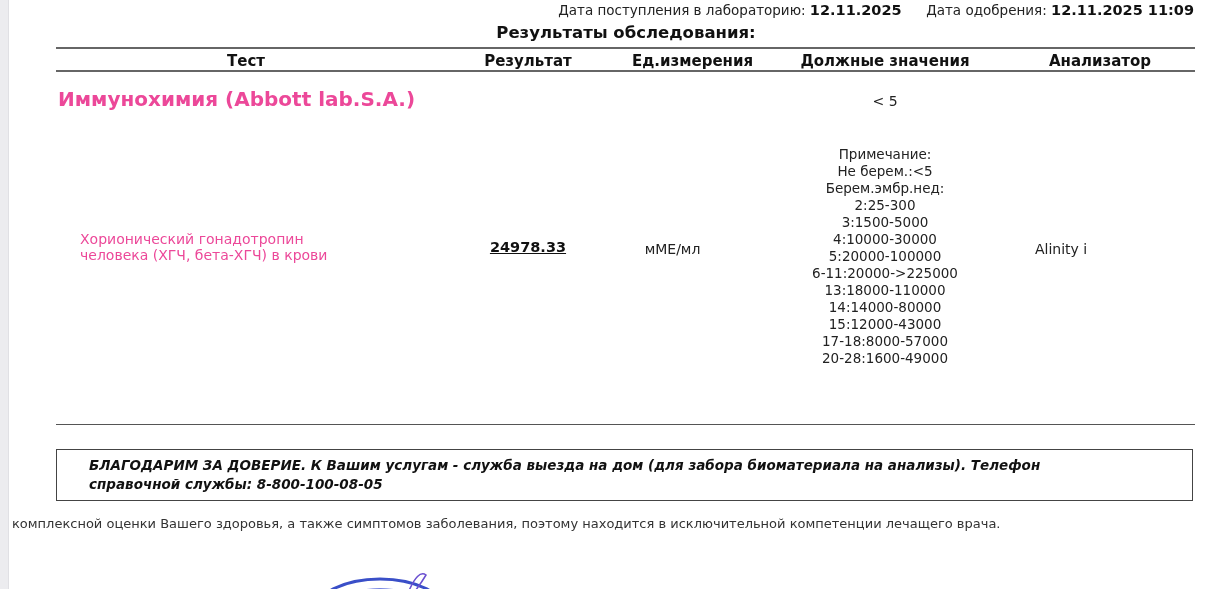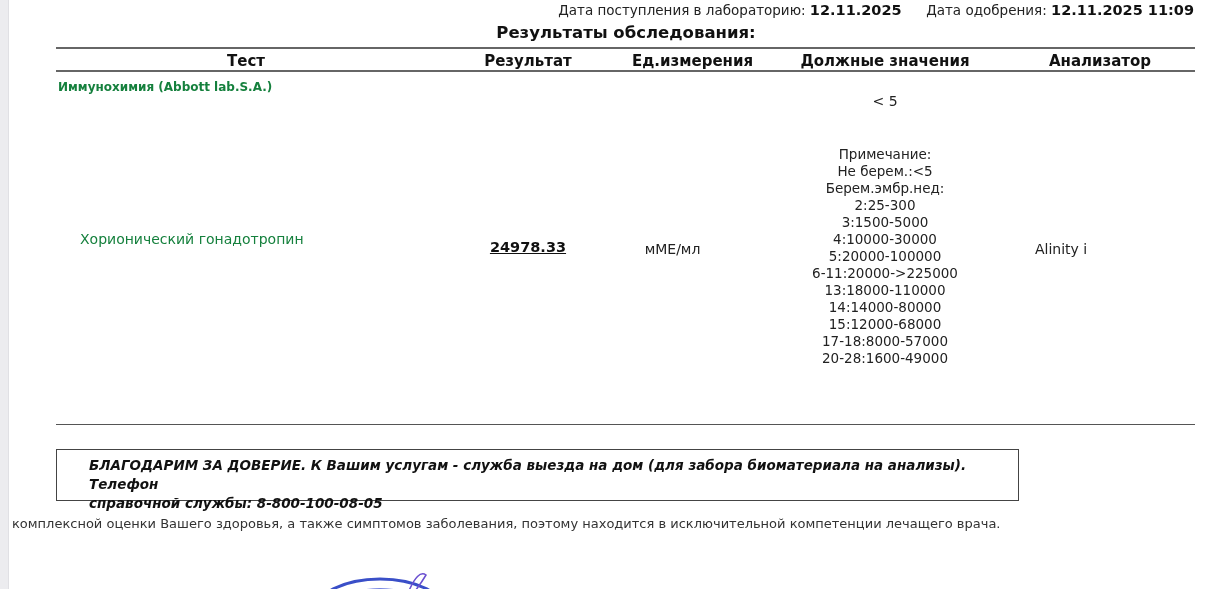--- a/index.html
+++ b/index.html
@@ -40,54 +40,54 @@
     position: absolute; top: 52px; font-size: 15px; font-weight: bold;
     text-align: center; color: #111; white-space: nowrap;
   }
   .th.c1 { left: 56px; width: 380px; }
   .th.c2 { left: 436px; width: 184px; }
   .th.c3 { left: 620px; width: 145px; }
   .th.c4 { left: 765px; width: 240px; }
   .th.c5 { left: 1005px; width: 190px; }
 
   .group {
-    position: absolute; left: 58px; top: 80px;
-    font-size: 12px; font-weight: bold; color: #15803d; white-space: nowrap;
+    position: absolute; left: 58px; top: 87px;
+    font-size: 20px; font-weight: bold; color: #ec4899; white-space: nowrap;
   }
 
   .norm-top {
     position: absolute; left: 765px; width: 240px; top: 93px;
     text-align: center; font-size: 14px; color: #222;
   }
 
   .norm-lines {
     position: absolute; left: 765px; width: 240px; top: 146px;
     text-align: center; font-size: 13.5px; line-height: 17px; color: #222;
   }
   .norm-lines div { white-space: nowrap; }
 
   .test-name {
     position: absolute; left: 80px; top: 231px; width: 320px;
-    font-size: 14px; line-height: 16px; color: #15803d;
+    font-size: 14px; line-height: 16px; color: #ec4899;
   }
   .result-val {
     position: absolute; left: 436px; width: 184px; top: 239px; text-align: center;
     font-size: 14.5px; font-weight: bold; text-decoration: underline; color: #111;
   }
   .unit {
     position: absolute; left: 580px; width: 185px; top: 241px; text-align: center;
     font-size: 14px; color: #222;
   }
   .analyzer {
     position: absolute; left: 1035px; top: 241px;
     font-size: 14px; color: #222;
   }
 
   .notice-box {
-    position: absolute; left: 56px; top: 449px; width: 963px; height: 52px;
+    position: absolute; left: 56px; top: 449px; width: 1137px; height: 52px;
     border: 1.5px solid #444; box-sizing: border-box;
     padding: 6px 0 0 32px;
     font-size: 13.5px; font-weight: bold; font-style: italic; line-height: 19px; color: #111;
   }
 
   .disclaimer {
     position: absolute; left: 12px; top: 514px; width: 1190px;
     font-size: 13px; line-height: 19.5px; color: #333;
   }
 
@@ -128,27 +128,28 @@
       <div>Примечание:</div>
       <div>Не берем.:&lt;5</div>
       <div>Берем.эмбр.нед:</div>
       <div>2:25-300</div>
       <div>3:1500-5000</div>
       <div>4:10000-30000</div>
       <div>5:20000-100000</div>
       <div>6-11:20000-&gt;225000</div>
       <div>13:18000-110000</div>
       <div>14:14000-80000</div>
-      <div>15:12000-68000</div>
+      <div>15:12000-43000</div>
       <div>17-18:8000-57000</div>
       <div>20-28:1600-49000</div>
     </div>
 
     <div class="test-name">
       <div>Хорионический гонадотропин</div>
+      <div>человека (ХГЧ, бета-ХГЧ) в крови</div>
     </div>
     <div class="result-val">24978.33</div>
     <div class="unit">мМЕ/мл</div>
     <div class="analyzer">Alinity i</div>
   </div>
 
   <div class="rule r3"></div>
 
   <div class="notice-box">
     <div>БЛАГОДАРИМ ЗА ДОВЕРИЕ. К Вашим услугам - служба выезда на дом (для забора биоматериала на анализы). Телефон</div>

